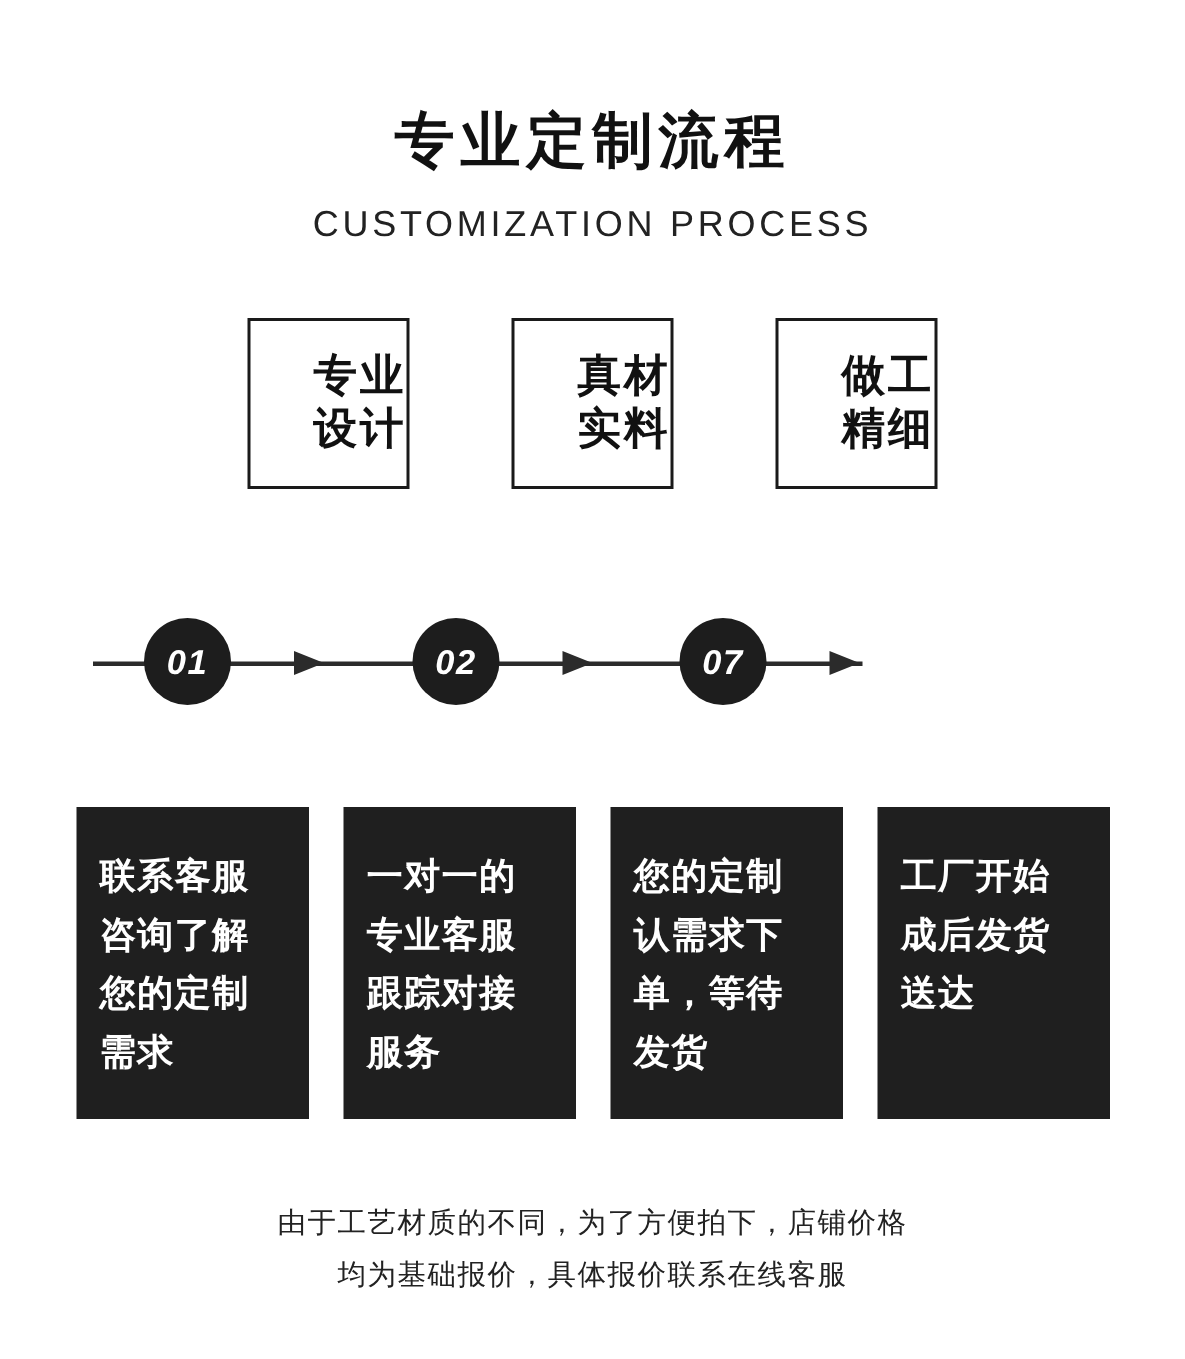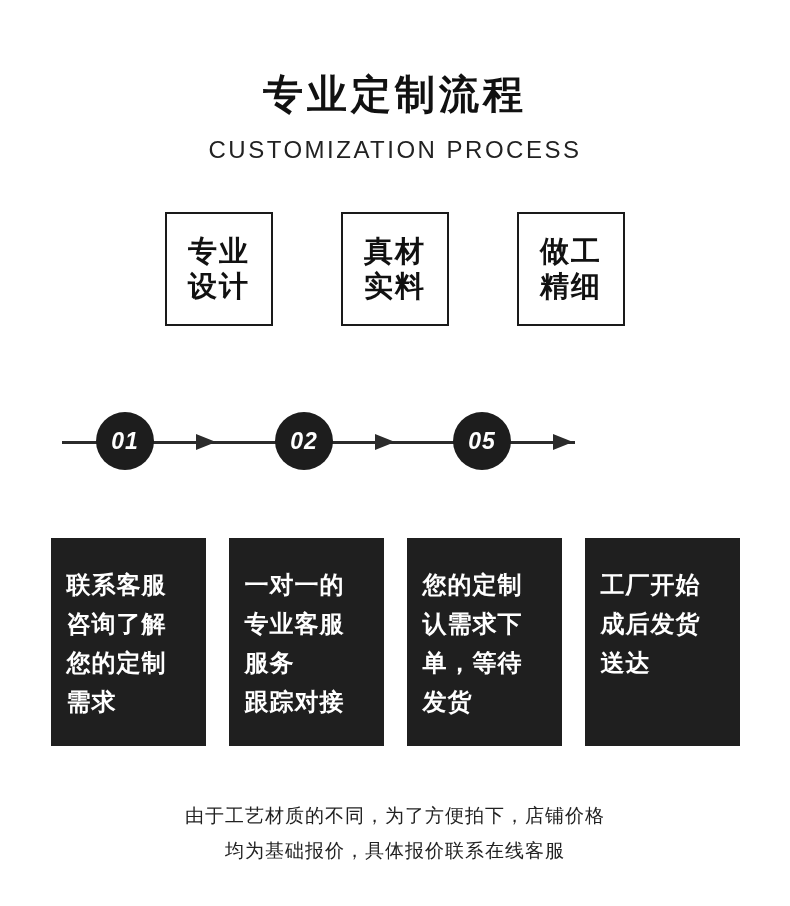--- a/index.html
+++ b/index.html
@@ -50,21 +50,21 @@
     display: flex;
     justify-content: center;
     gap: 68px;
   }
   .feature-box {
     width: 104px;
     height: 110px;
     border: 2px solid #1a1a1a;
     display: flex;
     flex-direction: column;
-    align-items: center;
+    align-items: flex-end;
     justify-content: center;
     line-height: 1.22;
   }
   .feature-box .line {
     font-size: 29px;
     font-weight: 700;
     letter-spacing: 2px;
     color: #111;
   }
 
@@ -181,39 +181,39 @@
       <div class="line">做工</div>
       <div class="line">精细</div>
     </div>
   </div>
 
   <div class="track">
     <div class="track-line"></div>
     <div class="nodes">
       <div class="node n1">01</div>
       <div class="node n2">02</div>
-      <div class="node n3">05</div>
+      <div class="node n3">07</div>
       <div class="arrow a1"></div>
       <div class="arrow a2"></div>
       <div class="arrow a3"></div>
     </div>
   </div>
 
   <div class="cards">
     <div class="card">
       <div class="ln">联系客服</div>
       <div class="ln">咨询了解</div>
       <div class="ln">您的定制</div>
       <div class="ln">需求</div>
     </div>
     <div class="card">
       <div class="ln">一对一的</div>
       <div class="ln">专业客服</div>
+      <div class="ln">跟踪对接</div>
       <div class="ln">服务</div>
-      <div class="ln">跟踪对接</div>
     </div>
     <div class="card">
       <div class="ln">您的定制</div>
       <div class="ln">认需求下</div>
       <div class="ln">单，等待</div>
       <div class="ln">发货</div>
     </div>
     <div class="card">
       <div class="ln">工厂开始</div>
       <div class="ln">成后发货</div>

